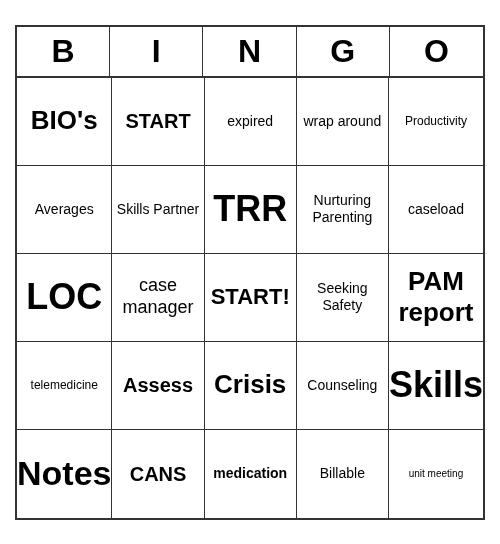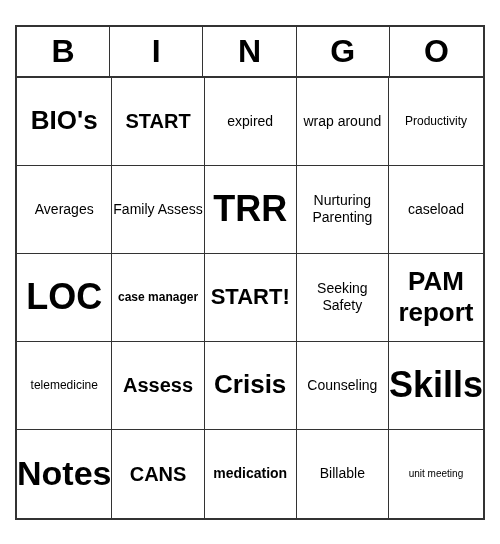--- a/index.html
+++ b/index.html
@@ -77,26 +77,26 @@
       <div class="bingo-header-cell">G</div>
       <div class="bingo-header-cell">O</div>
     </div>
   <div class="bingo-grid">
   <div class="bingo-cell" style="font-size: 26px; font-weight: bold;">BIO's</div>
       <div class="bingo-cell" style="font-size: 20px; font-weight: bold;">START</div>
       <div class="bingo-cell" style="font-size: 14px; font-weight: normal;">expired</div>
       <div class="bingo-cell" style="font-size: 14px; font-weight: normal;">wrap around</div>
       <div class="bingo-cell" style="font-size: 12px; font-weight: normal;">Productivity</div>
       <div class="bingo-cell" style="font-size: 14px; font-weight: normal;">Averages</div>
-      <div class="bingo-cell" style="font-size: 14px; font-weight: normal;">Family Assess</div>
+      <div class="bingo-cell" style="font-size: 14px; font-weight: normal;">Skills Partner</div>
       <div class="bingo-cell" style="font-size: 36px; font-weight: bold;">TRR</div>
       <div class="bingo-cell" style="font-size: 14px; font-weight: normal;">Nurturing Parenting</div>
       <div class="bingo-cell" style="font-size: 14px; font-weight: normal;">caseload</div>
       <div class="bingo-cell" style="font-size: 36px; font-weight: bold;">LOC</div>
-      <div class="bingo-cell" style="font-size: 12px; font-weight: bold;">case manager</div>
+      <div class="bingo-cell" style="font-size: 18px; font-weight: normal;">case manager</div>
       <div class="bingo-cell" style="font-size: 22px; font-weight: bold;">START!</div>
       <div class="bingo-cell" style="font-size: 14px; font-weight: normal;">Seeking Safety</div>
       <div class="bingo-cell" style="font-size: 26px; font-weight: bold;">PAM report</div>
       <div class="bingo-cell" style="font-size: 12px; font-weight: normal;">telemedicine</div>
       <div class="bingo-cell" style="font-size: 20px; font-weight: bold;">Assess</div>
       <div class="bingo-cell" style="font-size: 26px; font-weight: bold;">Crisis</div>
       <div class="bingo-cell" style="font-size: 14px; font-weight: normal;">Counseling</div>
       <div class="bingo-cell" style="font-size: 36px; font-weight: bold;">Skills</div>
       <div class="bingo-cell" style="font-size: 34px; font-weight: bold;">Notes</div>
       <div class="bingo-cell" style="font-size: 20px; font-weight: bold;">CANS</div>

